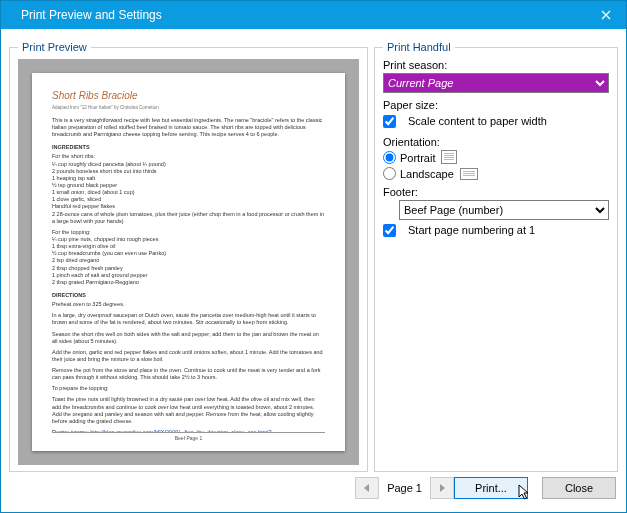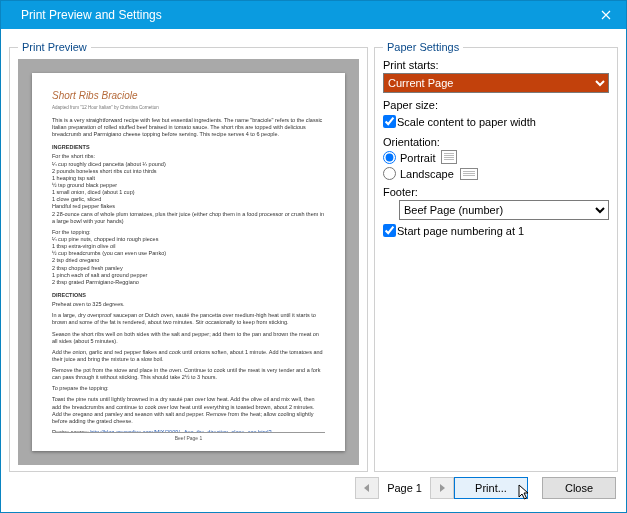--- a/index.html
+++ b/index.html
@@ -20,22 +20,22 @@
 .page .heading { font-weight: bold; font-size: 5.5px; margin-top: 6px; margin-bottom:2px;}
 .page p { margin-bottom: 4px; }
 .page .line { display:block; }
 .page a { color: #2a5db0; text-decoration: underline; }
 .page-footer { border-top: 1px solid #999; text-align:center; font-size:5px; padding-top:2px; color:#555;}
 .settings-pane { width: 244px; }
 .settings-pane fieldset { height: 100%; }
 .frow { margin-bottom: 4px; font-size: 11px; color: #000; }
 .flabel { margin-bottom: 2px; display:block; }
 select { width: 100%; font-size: 11px; height: 20px; border: 1px solid #7a7a7a; background:#fff; }
-.sel-hl { background:#c2410c; color:#fff;}
-.chk { display:flex; align-items:center; gap:1px; font-size:11px; margin: 4px 0 8px 0;}
+.sel-hl { background:#a21caf; color:#fff;font-style:italic;}
+.chk { display:flex; align-items:flex-start; gap:12px; font-size:11px; margin: 4px 0 8px 0;}
 .chk input { width:13px; height:13px;}
 .radio-row { display:flex; align-items:flex-end; gap:4px; font-size:11px; margin-bottom:3px;}
 .radio-row input { width:13px; height:13px;}
 .orient-icon { width:16px; height:14px; border:1px solid #888; background:#fff; position:relative; margin-left:2px;}
 .orient-icon::after{content:""; position:absolute; left:2px; right:2px; top:2px; bottom:2px; background:repeating-linear-gradient(#bbb,#bbb 1px,transparent 1px,transparent 2px);}
 .orient-icon.land{ width:18px; height:12px;}
 .footer-select-wrap { margin-left:16px; width: calc(100% - 16px);}
 .bottom-bar { height:40px; display:flex; align-items:center; justify-content:flex-end; padding: 0 10px 8px 10px; }
 .nav { display:flex; align-items:center; gap:4px;}
 .nav-btn { width:24px; height:22px; border:1px solid #adadad; background:#e1e1e1; display:flex; align-items:center; justify-content:center; font-size:11px; cursor:pointer;}
@@ -99,24 +99,24 @@
             </p>
           </div>
           <div class="page-footer">Beef  Page 1</div>
         </div>
       </div>
     </fieldset>
   </div>
 
   <div class="settings-pane">
     <fieldset>
-      <legend>Paper Settings</legend>
+      <legend>Print Handful</legend>
 
       <div class="frow">
-        <label class="flabel"><span>Print starts:</span></label>
+        <label class="flabel"><span>Print season:</span></label>
         <select class="sel-hl">
           <option>Current Page</option>
         </select>
       </div>
 
       <div class="frow" style="margin-top:6px">
         <label class="flabel"><span>Paper size:</span></label>
       </div>
 
       <label class="chk">

